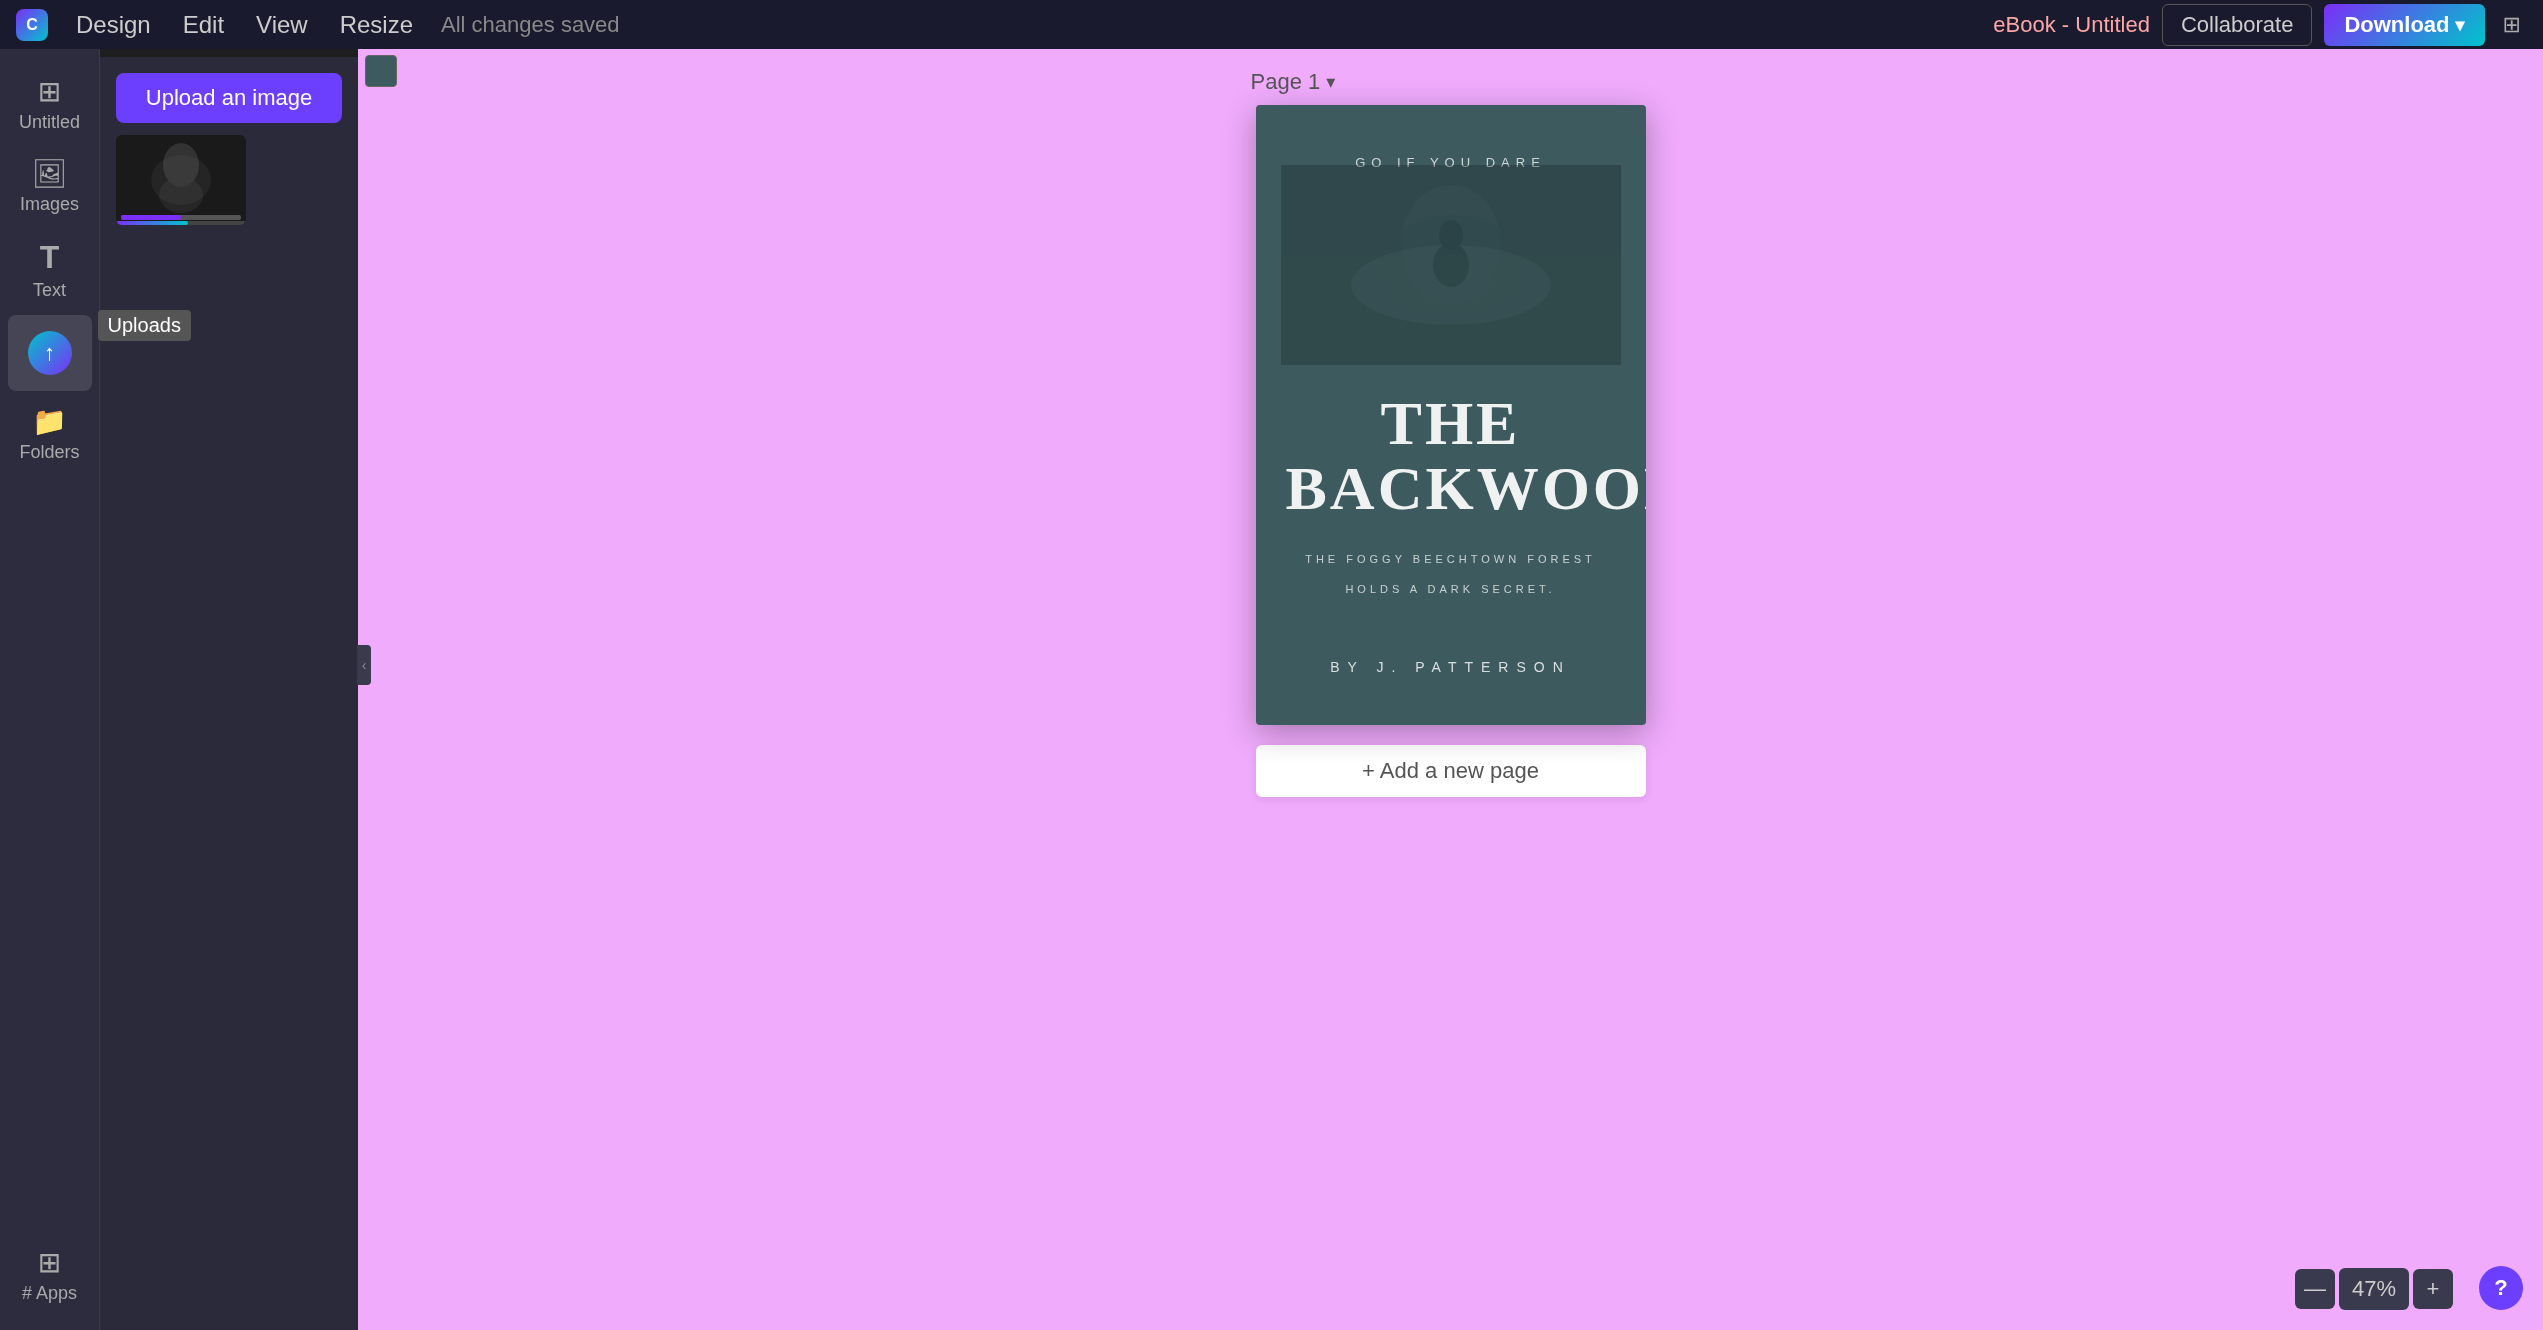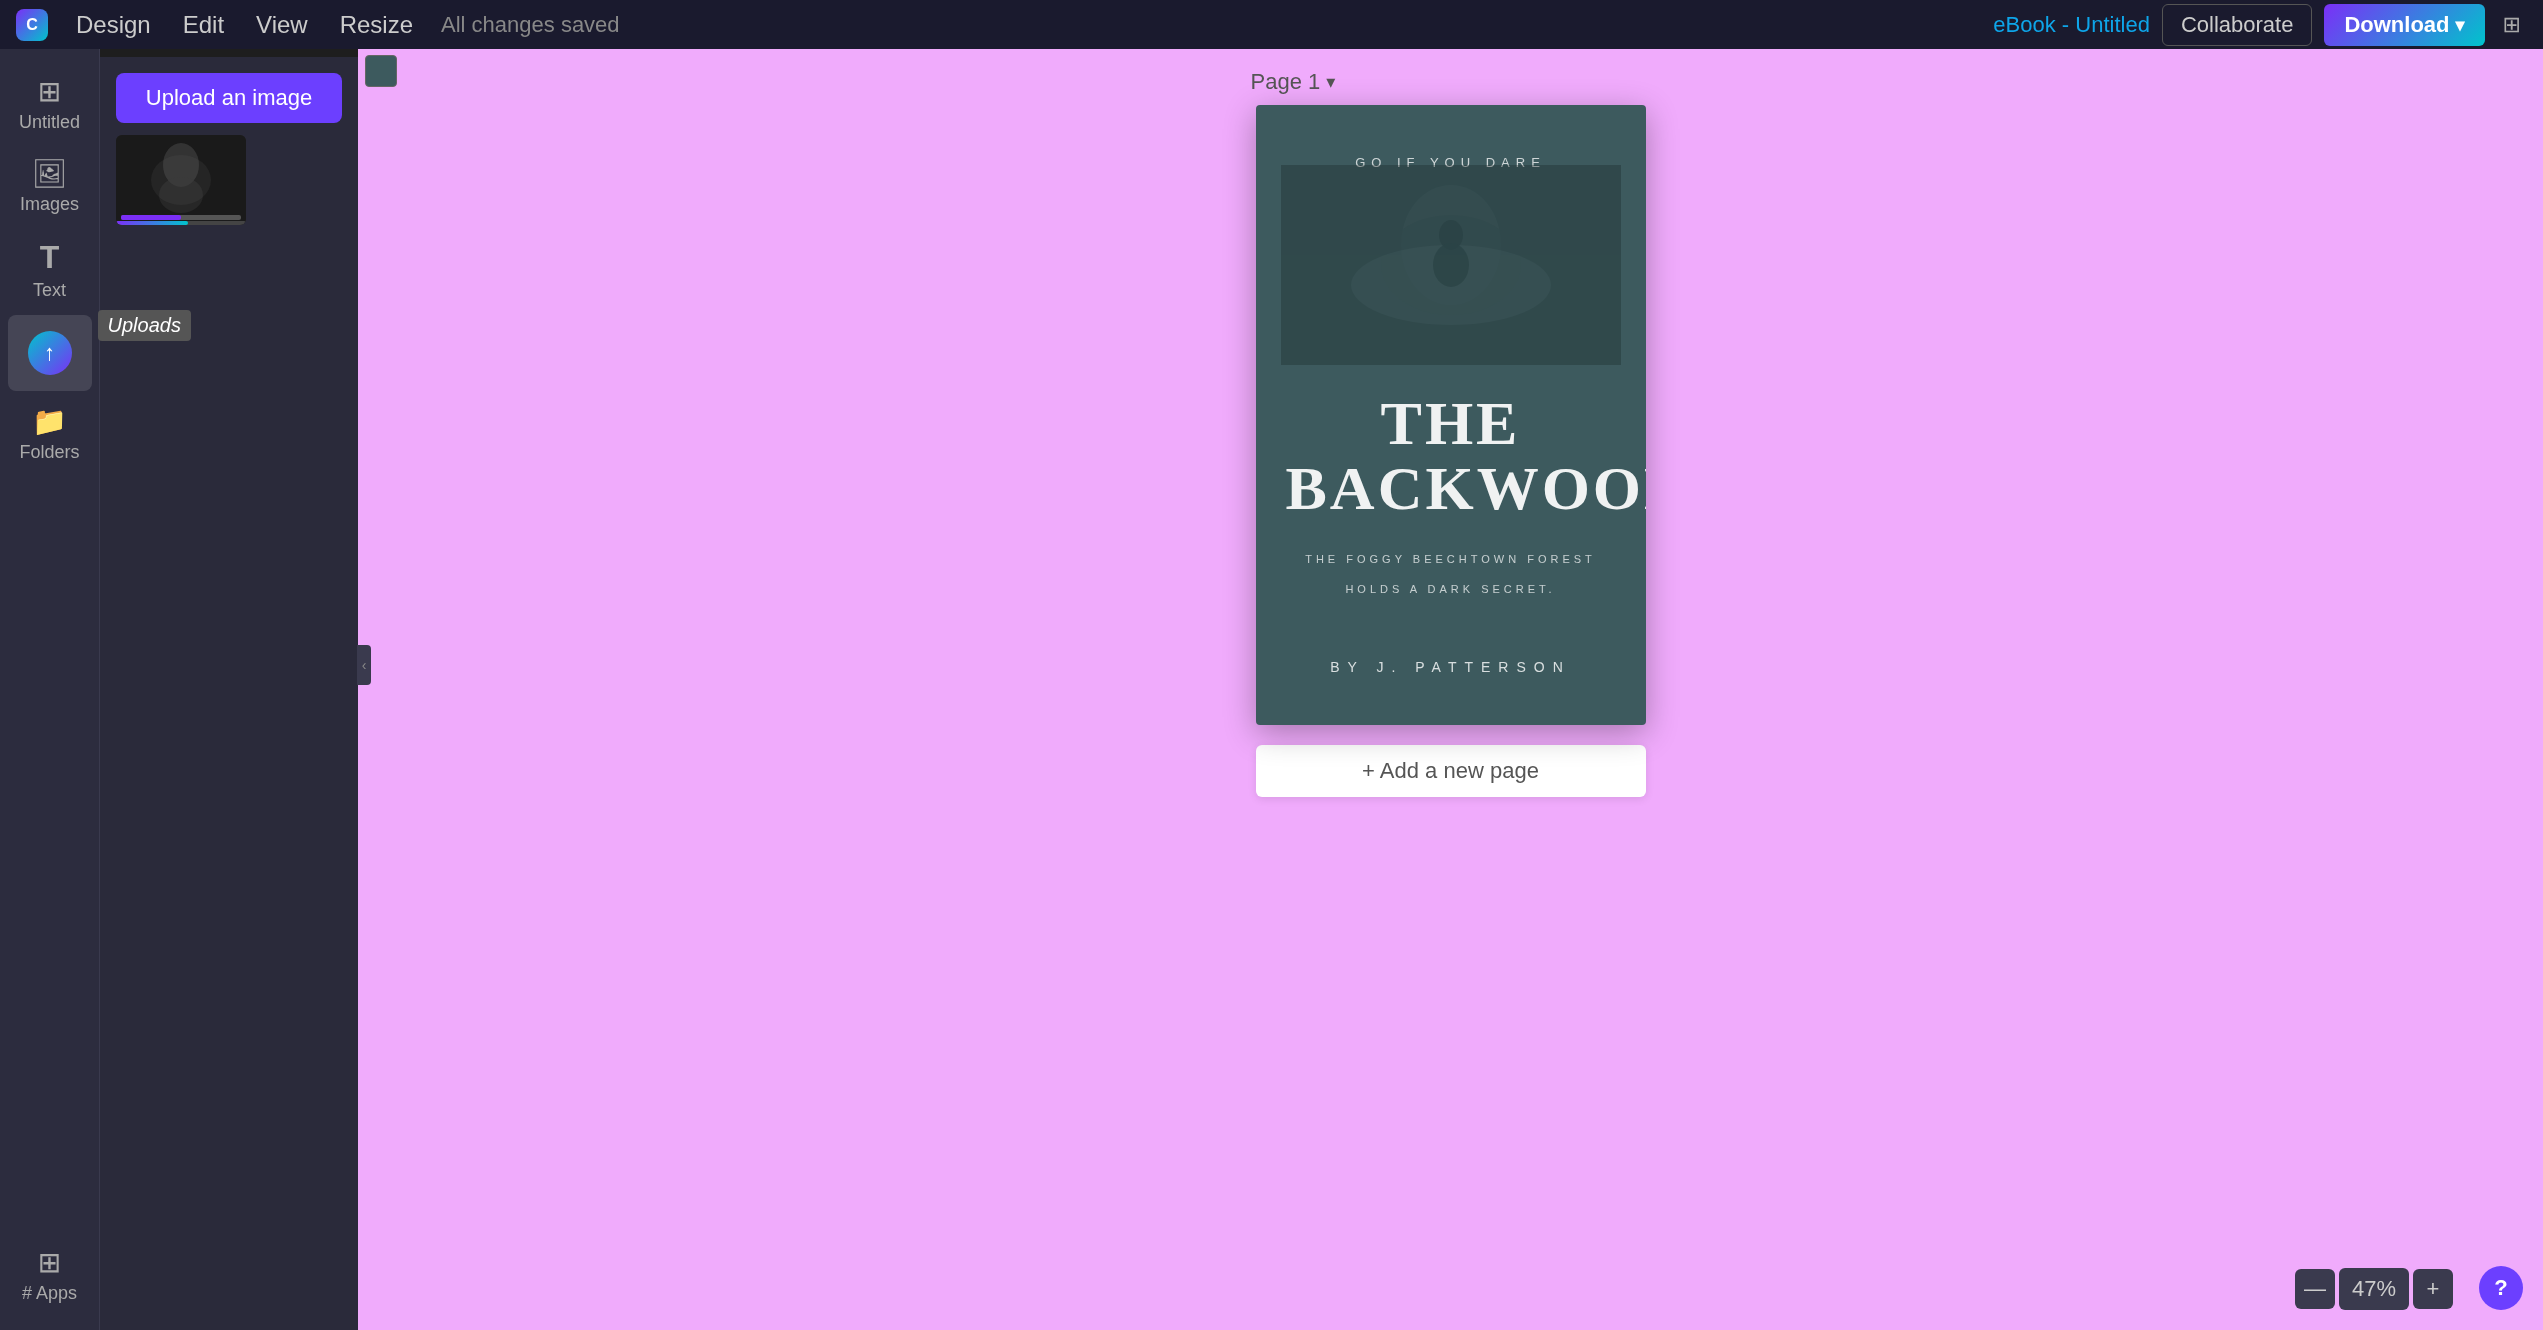--- a/index.html
+++ b/index.html
@@ -49,21 +49,21 @@
       font-size: 22px;
       margin-left: 8px;
     }
     .nav-right {
       margin-left: auto;
       display: flex;
       align-items: center;
       gap: 12px;
     }
     .doc-title {
-      color: #0ea5e9;
+      color: #fca5a5;
       font-size: 22px;
     }
     .collaborate-btn {
       background: none;
       border: 1px solid #555;
       color: #ccc;
       padding: 7px 18px;
       border-radius: 6px;
       cursor: pointer;
       font-size: 22px;
@@ -371,21 +371,20 @@
     
     .uploads-tooltip {
       position: absolute;
       background: #555;
       color: white;
       padding: 4px 10px;
       border-radius: 4px;
       font-size: 20px;
       white-space: nowrap;
       pointer-events: none;
-      font-style: italic;
     }
   </style>
 </head>
 <body>
 
 <div class="top-nav">
   <div class="canva-logo">
     <div class="canva-logo-icon">
       <span>C</span>
     </div>

